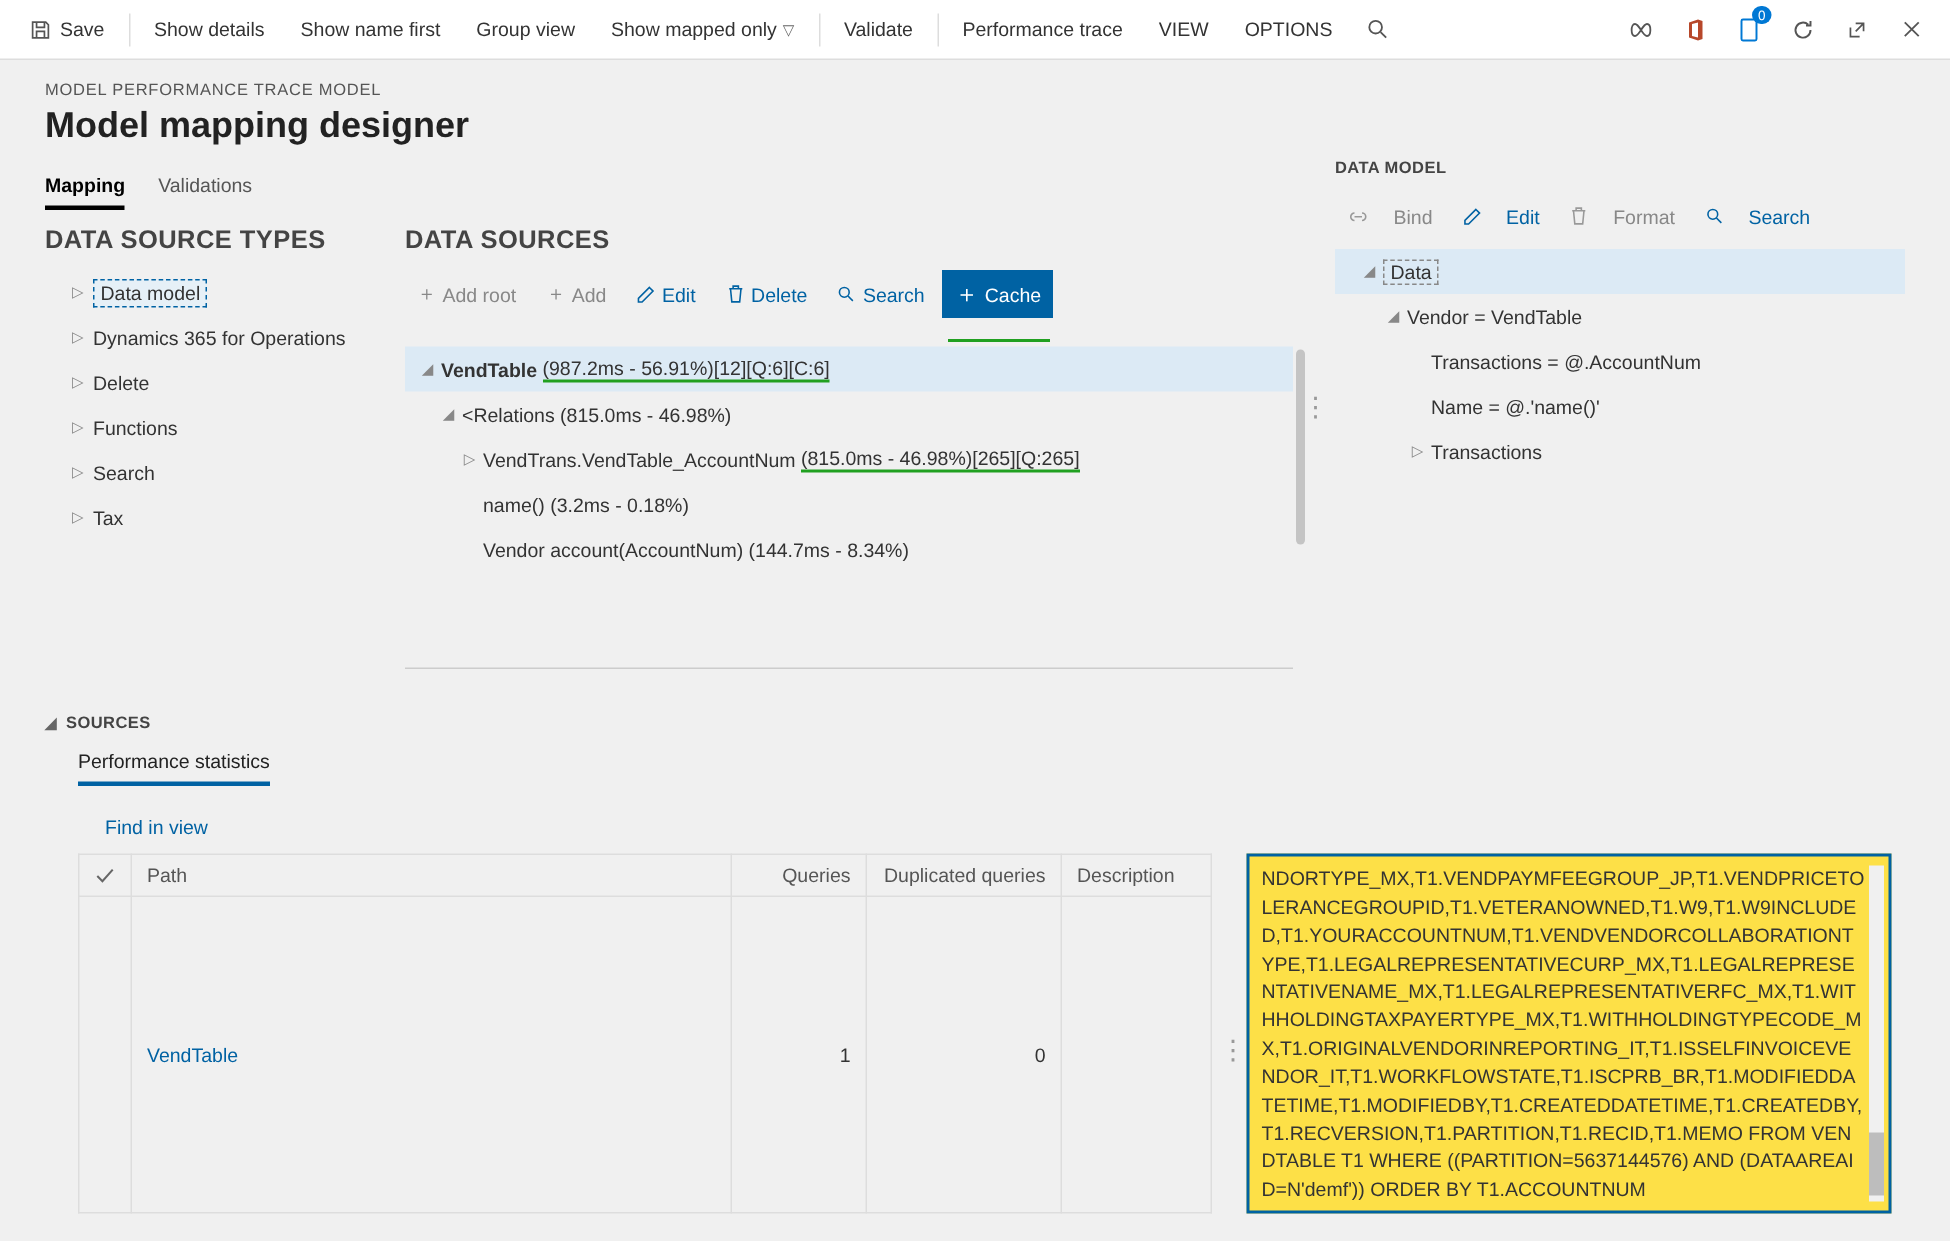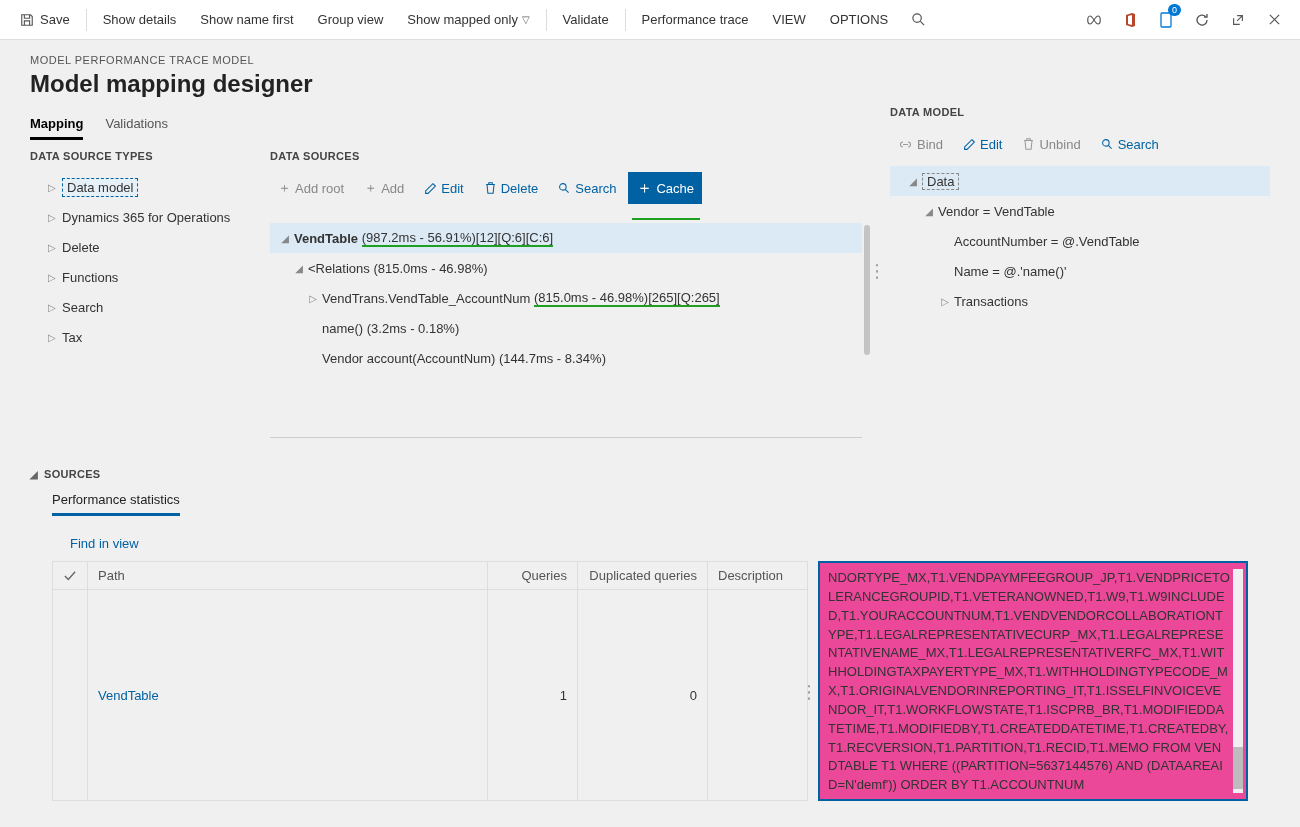--- a/index.html
+++ b/index.html
@@ -75,21 +75,21 @@
     border-bottom: 3px solid #000000;
   }
   .cols {
     display: flex;
     gap: 0;
   }
   .col-left { width: 240px; padding-right: 10px;}
   .col-mid  { width: 592px; position:relative;}
   .col-right{ flex: 1; padding-left: 20px;}
   .sect-label {
-    font-size: 11px;
+    font-size: 17px;
     font-weight: 600;
     letter-spacing: 0.3px;
     color: #444;
     margin-bottom: 10px;
   }
   .dst-item {
     display:flex;align-items:center;
     height: 30px;
     padding-left: 18px;
     cursor:pointer;
@@ -146,21 +146,21 @@
   
   .dm-header {
     font-size: 11px; font-weight:600; color:#444; letter-spacing:0.3px;
     margin-bottom: 10px;
   }
   .dm-toolbar {
     display:flex; align-items:center; gap:4px;
     margin-bottom: 6px;
   }
   .dm-btn {
-    display:flex;align-items:center;gap:4px;
+    display:flex;align-items:center;gap:16px;
     height:32px; padding:0 8px; color:#888; cursor:default;
   }
   .dm-btn.enabled{ color:#0062a3; cursor:pointer;}
   .dm-tree .tree-row.sel { background:#dceaf5;}
   .dm-tree .box { border:1px dashed #888; padding:0 4px; }
   
   .details {
     padding: 0 30px;
   }
   .details-header {
@@ -176,21 +176,21 @@
     margin-left: 22px;
     color:#222;
     margin-bottom: 6px;
   }
   .find-link {
     color:#0062a3; cursor:pointer;
     margin: 14px 0 10px 40px;
     display:inline-block;
   }
   .perf-row {
-    display:flex; gap:10px;
+    display:flex; gap:23px;
     margin-left: 22px;
   }
   .perf-table {
     border: 1px solid #ccc;
     border-collapse: collapse;
     width: 756px;
     font-size:13px;
   }
   .perf-table th, .perf-table td {
     border: 1px solid #ddd;
@@ -200,21 +200,21 @@
   .perf-table th { color:#555; font-weight:400;}
   .perf-table th.check { width:34px; text-align:center;}
   .perf-table th.num, .perf-table td.num { text-align:right; width:90px;}
   .perf-table th.dup, .perf-table td.dup { text-align:right; width:130px;}
   .perf-table th.desc { width:100px;}
   .perf-table a { color:#0062a3; text-decoration:none; }
   .sql-box {
     width: 430px;
     height: 240px;
     border: 2px solid #0062a3;
-    background:#ec4899;
+    background:#fde047;
     padding: 6px 16px 6px 8px;
     font-size: 13px;
     line-height: 1.45;
     overflow:hidden;
     position:relative;
   }
   .sql-box .sb-scroll {
     position:absolute; right:3px; top:6px; bottom:6px; width:10px;
     background:#f0f0f0;
   }
@@ -421,41 +421,41 @@
         <div class="dm-btn enabled">
           <svg width="13" height="13" viewBox="0 0 16 16">
               <path d="M11 2l3 3L5 14H2v-3z" fill="none" stroke="#0062a3" stroke-width="1.3"></path>
             </svg>
           <span>Edit</span>
         </div>
         <div class="dm-btn">
           <svg width="13" height="14" viewBox="0 0 14 16">
               <path d="M2 4h10 M5 4V2h4v2 M3 4l1 10h6l1-10" fill="none" stroke="#999" stroke-width="1.2"></path>
             </svg>
-          <span>Unbind</span>
+          <span>Format</span>
         </div>
         <div class="dm-btn enabled">
           <svg width="13" height="13" viewBox="0 0 16 16">
               <circle cx="6" cy="6" r="4" fill="none" stroke="#0062a3" stroke-width="1.3"></circle>
               <line x1="9" y1="9" x2="13" y2="13" stroke="#0062a3" stroke-width="1.3"></line>
             </svg>
           <span>Search</span>
         </div>
       </div>
       <div class="dm-tree">
         <div class="tree-row sel" style="padding-left:14px">
           <span class="caret">◢</span>
           <span class="box">Data</span>
         </div>
         <div class="tree-row" style="padding-left:30px">
           <span class="caret">◢</span>
           <span>Vendor = VendTable</span>
         </div>
         <div class="tree-row" style="padding-left:64px">
-          <span>AccountNumber = @.VendTable</span>
+          <span>Transactions = @.AccountNum</span>
         </div>
         <div class="tree-row" style="position:relative;padding-left:64px">
           <span class="ellipsis-v" style="position:absolute;left:-22px">⋮</span>
           <span>Name = @.'name()'</span>
         </div>
         <div class="tree-row" style="padding-left:46px">
           <span class="caret">▷</span>
           <span>Transactions</span>
         </div>
       </div>

